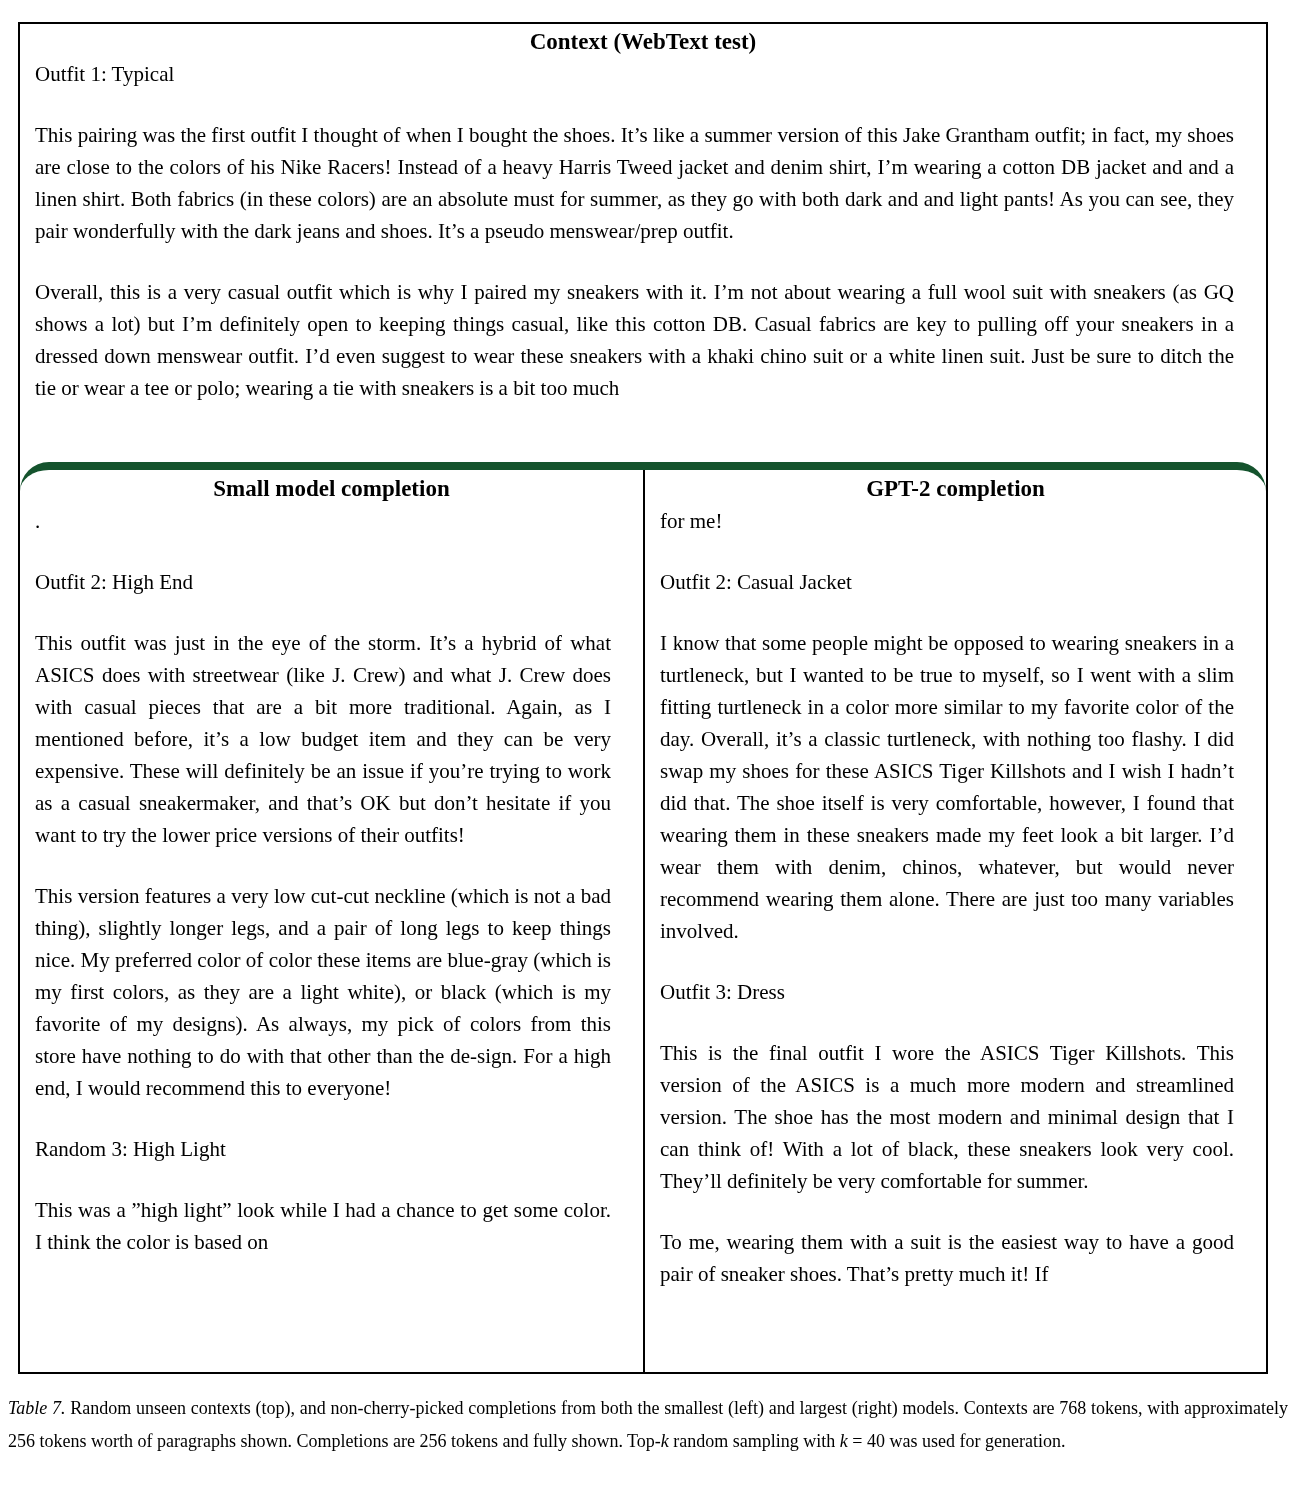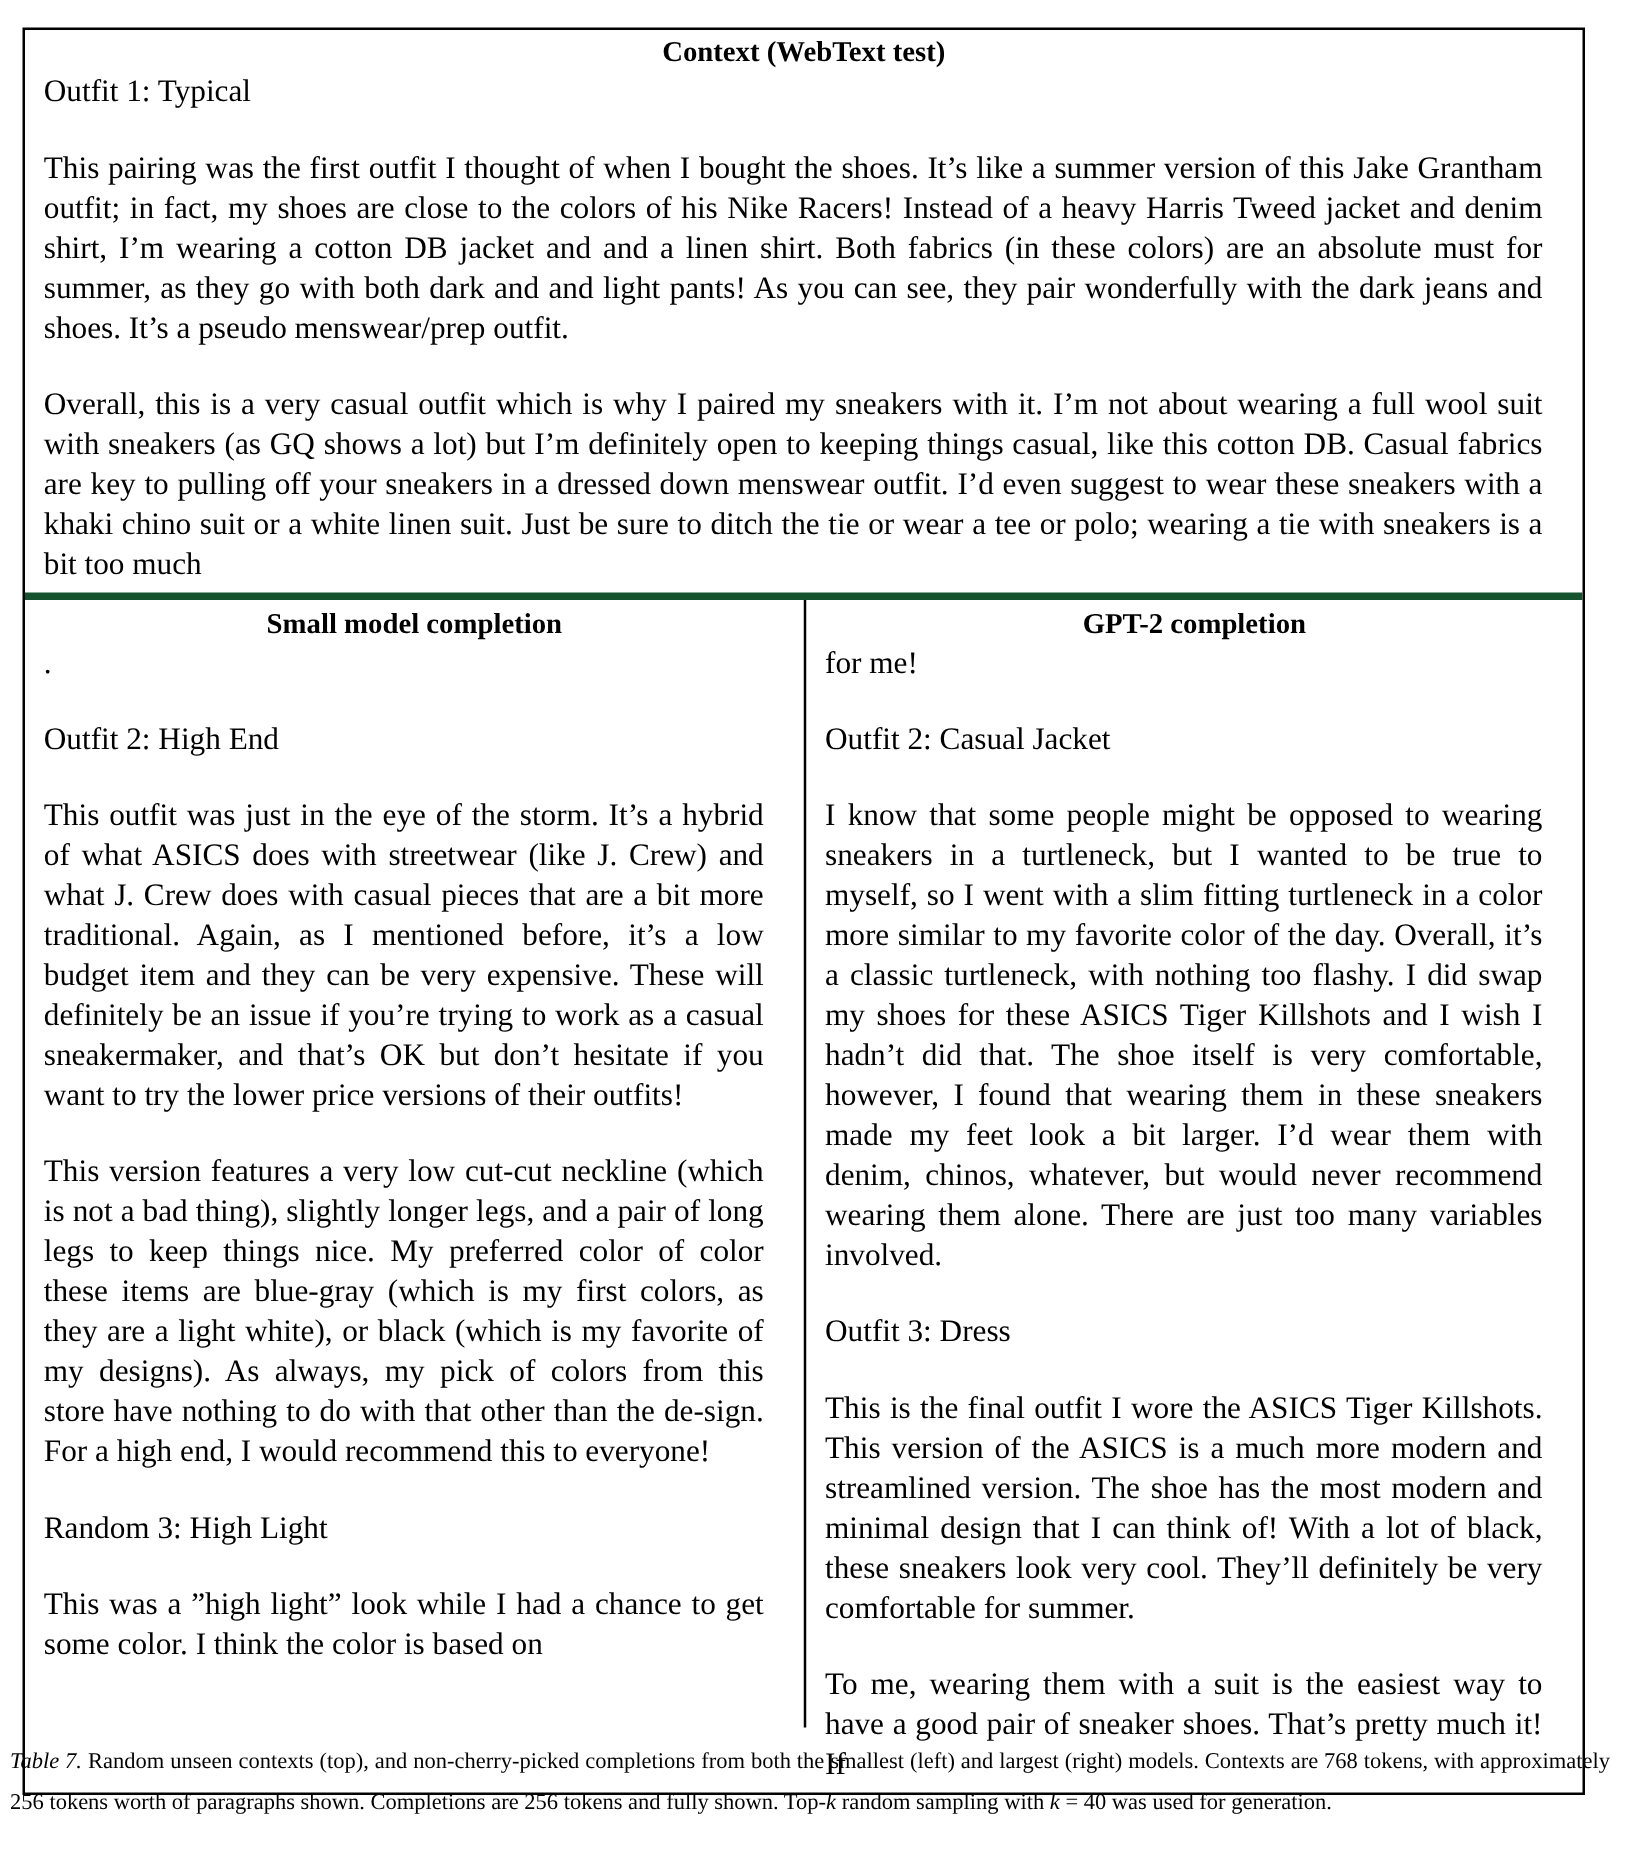--- a/index.html
+++ b/index.html
@@ -26,30 +26,31 @@
     min-height: 438px;
     padding: 2px 15px 6px 15px;
   }
   .cell-header {
     text-align: center;
     font-weight: bold;
     font-size: 23px;
     line-height: 32px;
   }
   .para {
-    font-size: 25px;
+    font-size: 21px;
     line-height: 32px;
     text-align: justify;
     margin: 0 17px 29px 0;
   }
   .para:last-child { margin-bottom: 0; }
   .columns {
     display: flex;
     align-items: flex-start;
-    border-top: 6px solid #14532d;
+    border-top: 8px solid #14532d;
+    border-radius: 29px;
   }
   .col {
     padding: 3px 15px 6px 15px;
     min-height: 902px;
   }
   .col-left {
     width: 625px;
     border-right: 2px solid #000000;
   }
   .col-right { flex: 1; }

